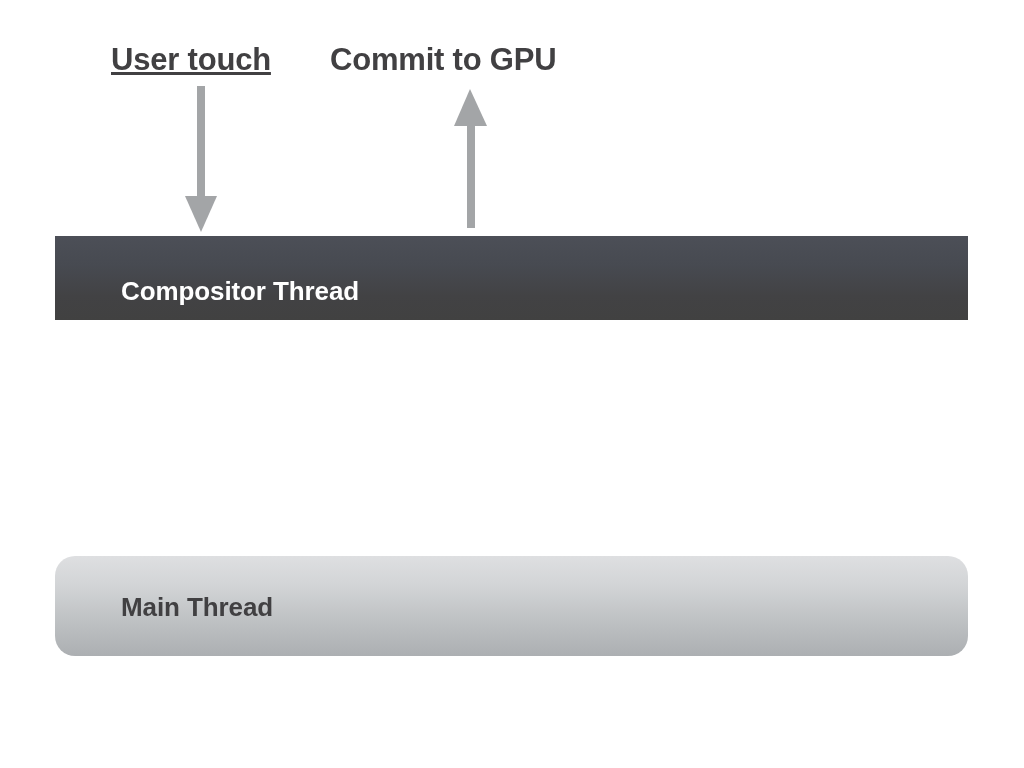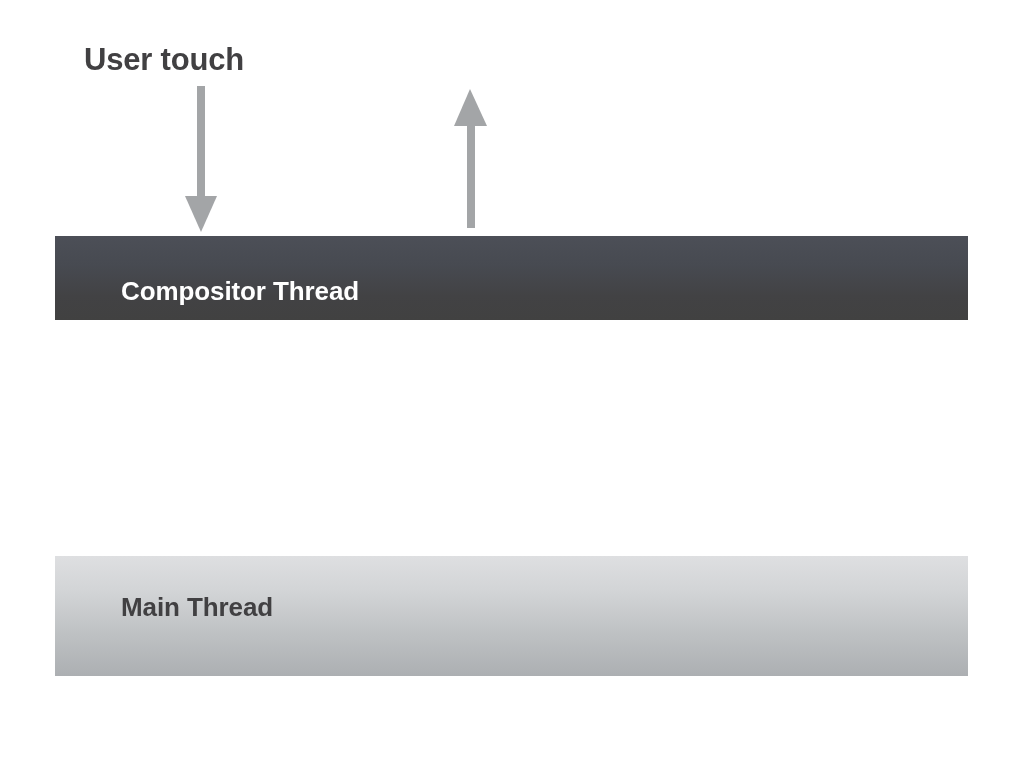--- a/index.html
+++ b/index.html
@@ -26,22 +26,23 @@
     position: absolute;
     font-family: "Liberation Sans", sans-serif;
     font-weight: bold;
     font-size: 31px;
     line-height: 36px;
     color: #414042;
     white-space: nowrap;
     letter-spacing: -0.2px;
   }
   #label-user-touch {
-    left: 84px;
+    left: 111px;
     top: 42px;
+    text-decoration: underline;
   }
   #label-commit-gpu {
     left: 330px;
     top: 42px;
   }
 
   
   .arrow-svg {
     position: absolute;
     display: block;
@@ -63,22 +64,23 @@
     display: flex;
     align-items: center;
   }
   #compositor-thread-bar {
     top: 236px;
     height: 84px;
     background: linear-gradient(to bottom, #4c4f57 0%, #474a51 35%, #424244 72%, #414141 100%);
   }
   #main-thread-bar {
     top: 556px;
-    height: 120px;
+    height: 100px;
     background: linear-gradient(to bottom, #dedfe1 0%, #d2d4d6 30%, #bec1c3 65%, #acafb2 100%);
+    border-radius: 20px;
   }
   .thread-label {
     position: absolute;
     left: 66px;
     font-family: "Liberation Sans", sans-serif;
     font-weight: bold;
     font-size: 26px;
     line-height: 30px;
     white-space: nowrap;
     letter-spacing: -0.1px;
@@ -92,20 +94,21 @@
     top: 36px;
   }
 </style>
 </head>
 <body>
 
 <div id="canvas">
 
   <div class="annotation-label" id="label-user-touch">User touch</div>
 
+  <div class="annotation-label" id="label-commit-gpu">Commit to GPU</div>
 
   <svg class="arrow-svg" id="arrow-down" width="50" height="152" viewBox="0 0 50 152">
     <rect x="21" y="0" width="8" height="117" fill="#a3a5a7"></rect>
     <polygon points="9,110 41,110 25,146" fill="#a3a5a7"></polygon>
   </svg>
 
   <svg class="arrow-svg" id="arrow-up" width="50" height="148" viewBox="0 0 50 148">
     <rect x="21" y="26" width="8" height="116" fill="#a3a5a7"></rect>
     <polygon points="24,3 41,40 8,40" fill="#a3a5a7"></polygon>
   </svg>

